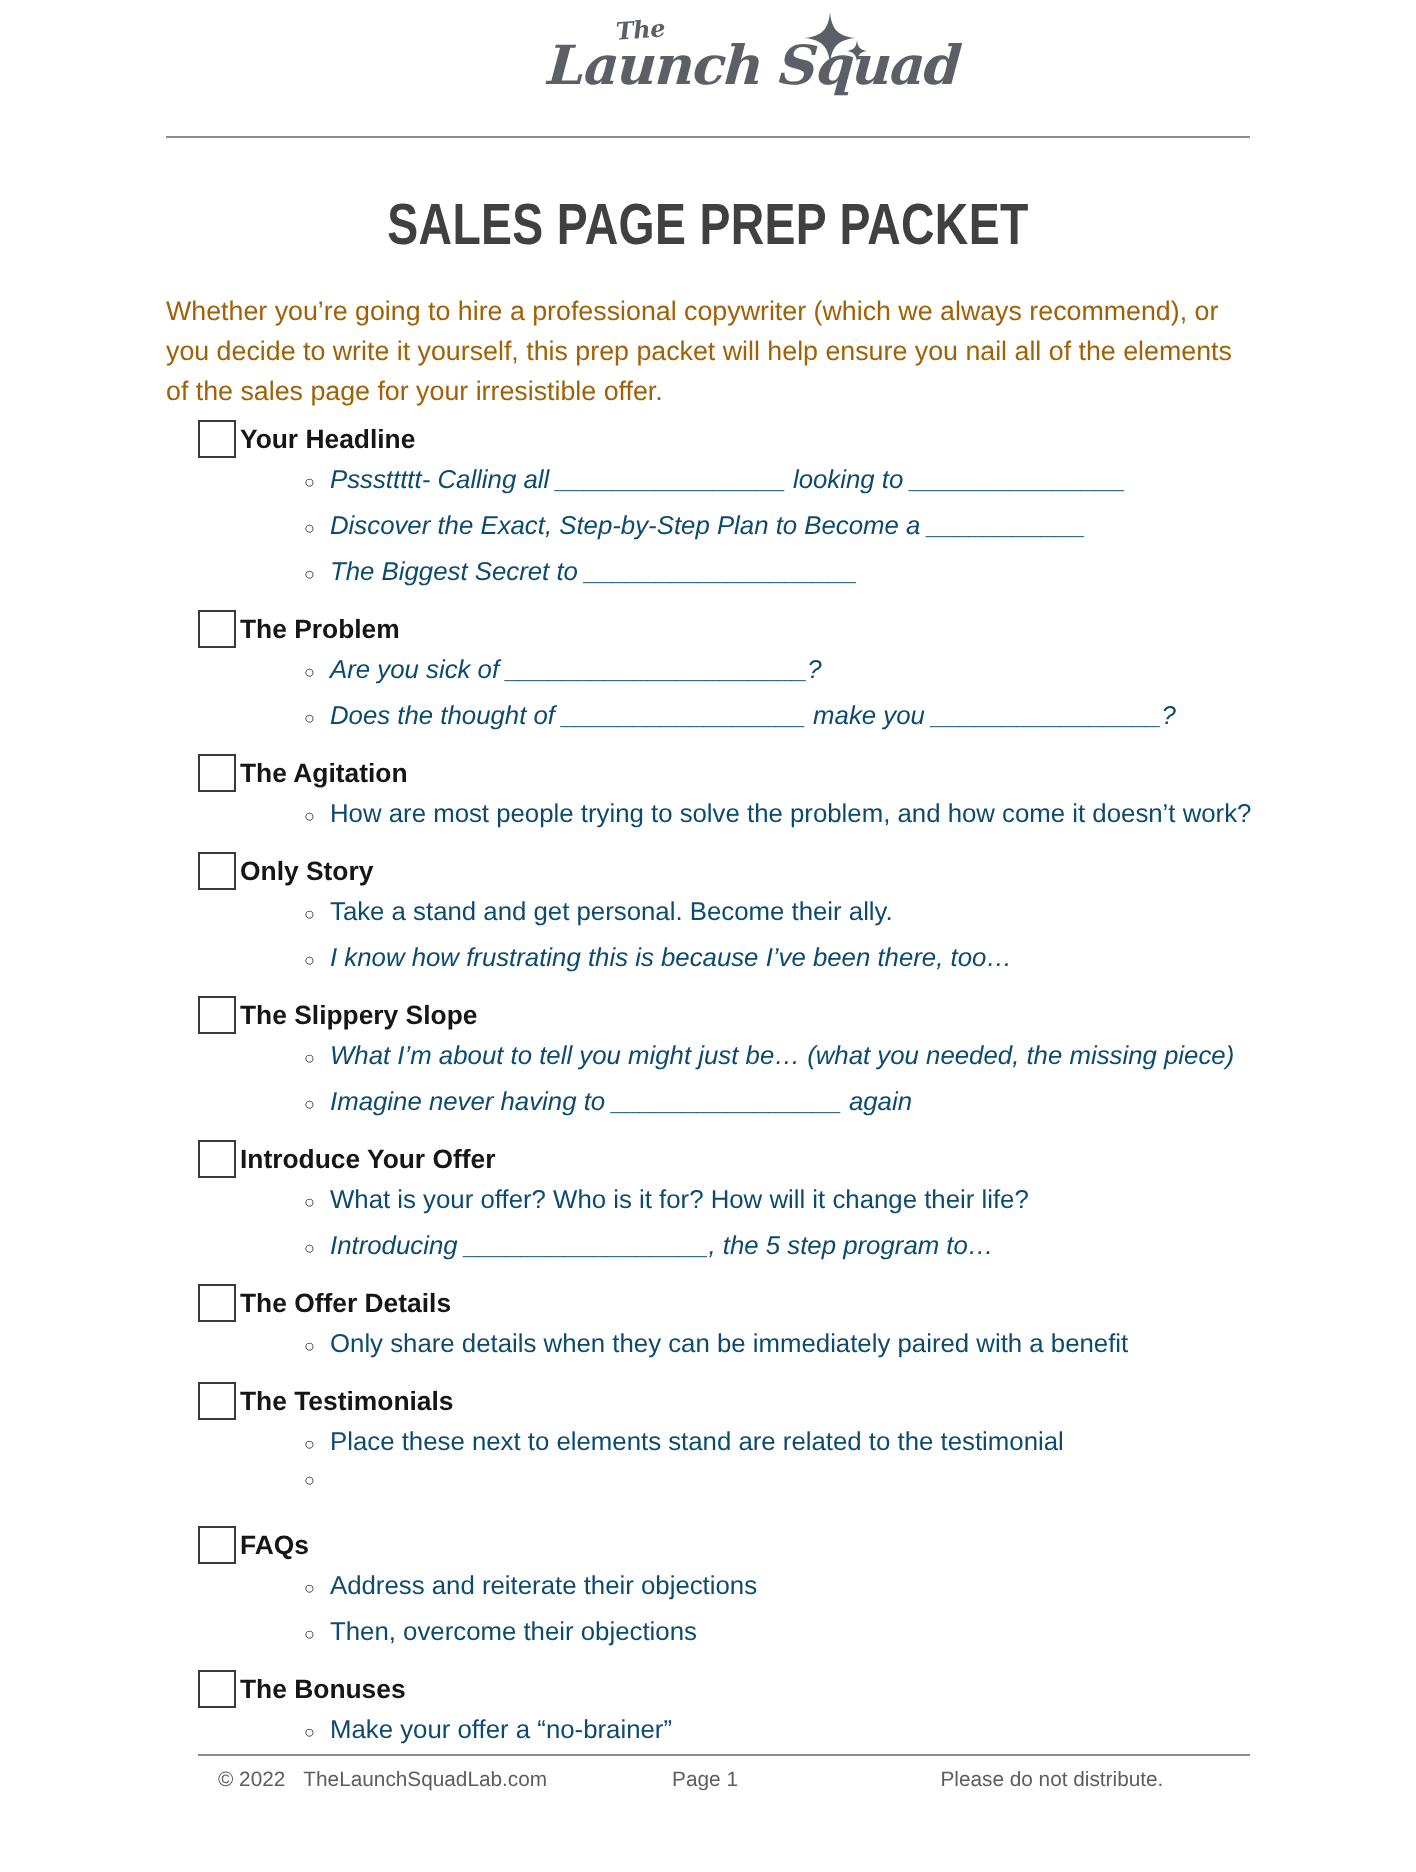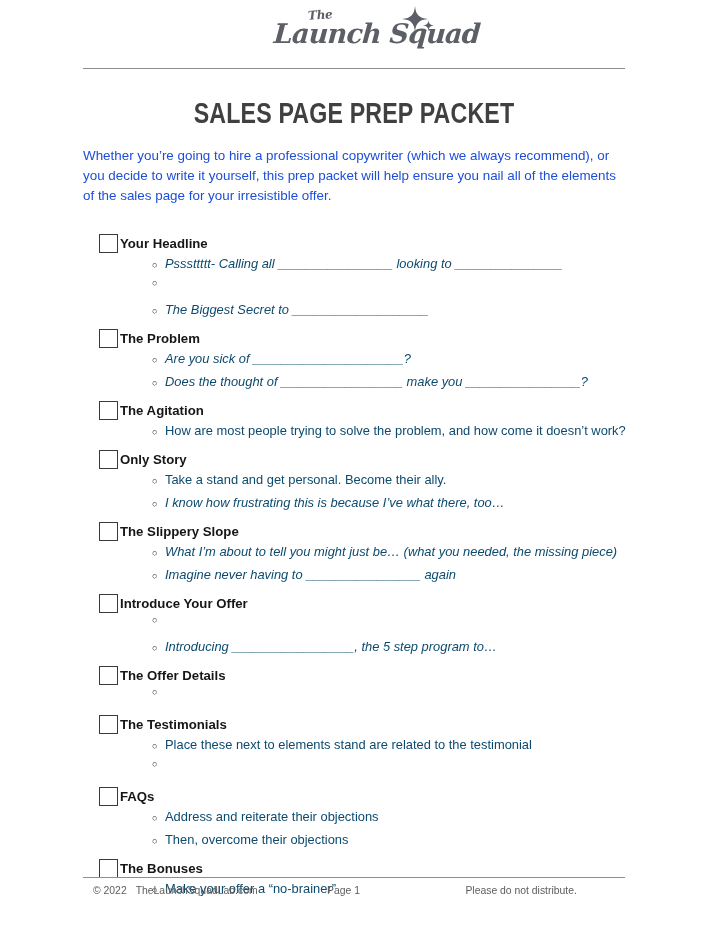--- a/index.html
+++ b/index.html
@@ -96,26 +96,26 @@
     color: #404040;
     margin-top: 28px;
     transform: scaleX(0.80);
   }
 
   
   .intro {
     margin: 16px 83px 0 83px;
     font-size: 13.4px;
     line-height: 20px;
-    color: #1d4ed8;
+    color: #a16207;
   }
 
   
   .checklist {
-    margin: 24px 0 0 0;
+    margin: 0 0 0 0;
   }
   .section {
     margin-bottom: 0;
   }
   .section-head {
     display: flex;
     align-items: center;
     padding-left: 99px;
     height: 26px;
   }
@@ -152,21 +152,21 @@
     color: #0c4a6e;
     white-space: nowrap;
   }
   .subtext.ital {
     font-style: italic;
   }
 
   
   .footer {
     position: absolute;
-    left: 0;
+    left: 16px;
     right: 0;
     bottom: 40px;
   }
   .footer-row {
     display: flex;
     margin: 7px 83px 0 83px;
     font-size: 10.4px;
     color: #5d5d5d;
   }
   .f-left  { width: 44%; padding-left: 10px; }
@@ -202,20 +202,21 @@
         <div class="section-head">
           <div class="checkbox"></div>
           <div class="section-title">Your Headline</div>
         </div>
         <div class="subitem">
           <span class="bullet">○</span>
           <span class="subtext ital">Psssttttt- Calling all ________________ looking to _______________</span>
         </div>
         <div class="subitem">
           <span class="bullet">○</span>
+          <span class="subtext ital">Discover the Exact, Step-by-Step Plan to Become a ___________</span>
         </div>
         <div class="subitem">
           <span class="bullet">○</span>
           <span class="subtext ital">The Biggest Secret to ___________________</span>
         </div>
       </div>
       <div class="section">
         <div class="section-head">
           <div class="checkbox"></div>
           <div class="section-title">The Problem</div>
@@ -243,21 +244,21 @@
         <div class="section-head">
           <div class="checkbox"></div>
           <div class="section-title">Only Story</div>
         </div>
         <div class="subitem">
           <span class="bullet">○</span>
           <span class="subtext">Take a stand and get personal. Become their ally.</span>
         </div>
         <div class="subitem">
           <span class="bullet">○</span>
-          <span class="subtext ital">I know how frustrating this is because I’ve what there, too…</span>
+          <span class="subtext ital">I know how frustrating this is because I’ve been there, too…</span>
         </div>
       </div>
       <div class="section">
         <div class="section-head">
           <div class="checkbox"></div>
           <div class="section-title">The Slippery Slope</div>
         </div>
         <div class="subitem">
           <span class="bullet">○</span>
           <span class="subtext ital">What I’m about to tell you might just be… (what you needed, the missing piece)</span>
@@ -267,33 +268,35 @@
           <span class="subtext ital">Imagine never having to ________________ again</span>
         </div>
       </div>
       <div class="section">
         <div class="section-head">
           <div class="checkbox"></div>
           <div class="section-title">Introduce Your Offer</div>
         </div>
         <div class="subitem">
           <span class="bullet">○</span>
+          <span class="subtext">What is your offer? Who is it for? How will it change their life?</span>
         </div>
         <div class="subitem">
           <span class="bullet">○</span>
           <span class="subtext ital">Introducing _________________, the 5 step program to…</span>
         </div>
       </div>
       <div class="section">
         <div class="section-head">
           <div class="checkbox"></div>
           <div class="section-title">The Offer Details</div>
         </div>
         <div class="subitem">
           <span class="bullet">○</span>
+          <span class="subtext">Only share details when they can be immediately paired with a benefit</span>
         </div>
       </div>
       <div class="section">
         <div class="section-head">
           <div class="checkbox"></div>
           <div class="section-title">The Testimonials</div>
         </div>
         <div class="subitem">
           <span class="bullet">○</span>
           <span class="subtext">Place these next to elements stand are related to the testimonial</span>

